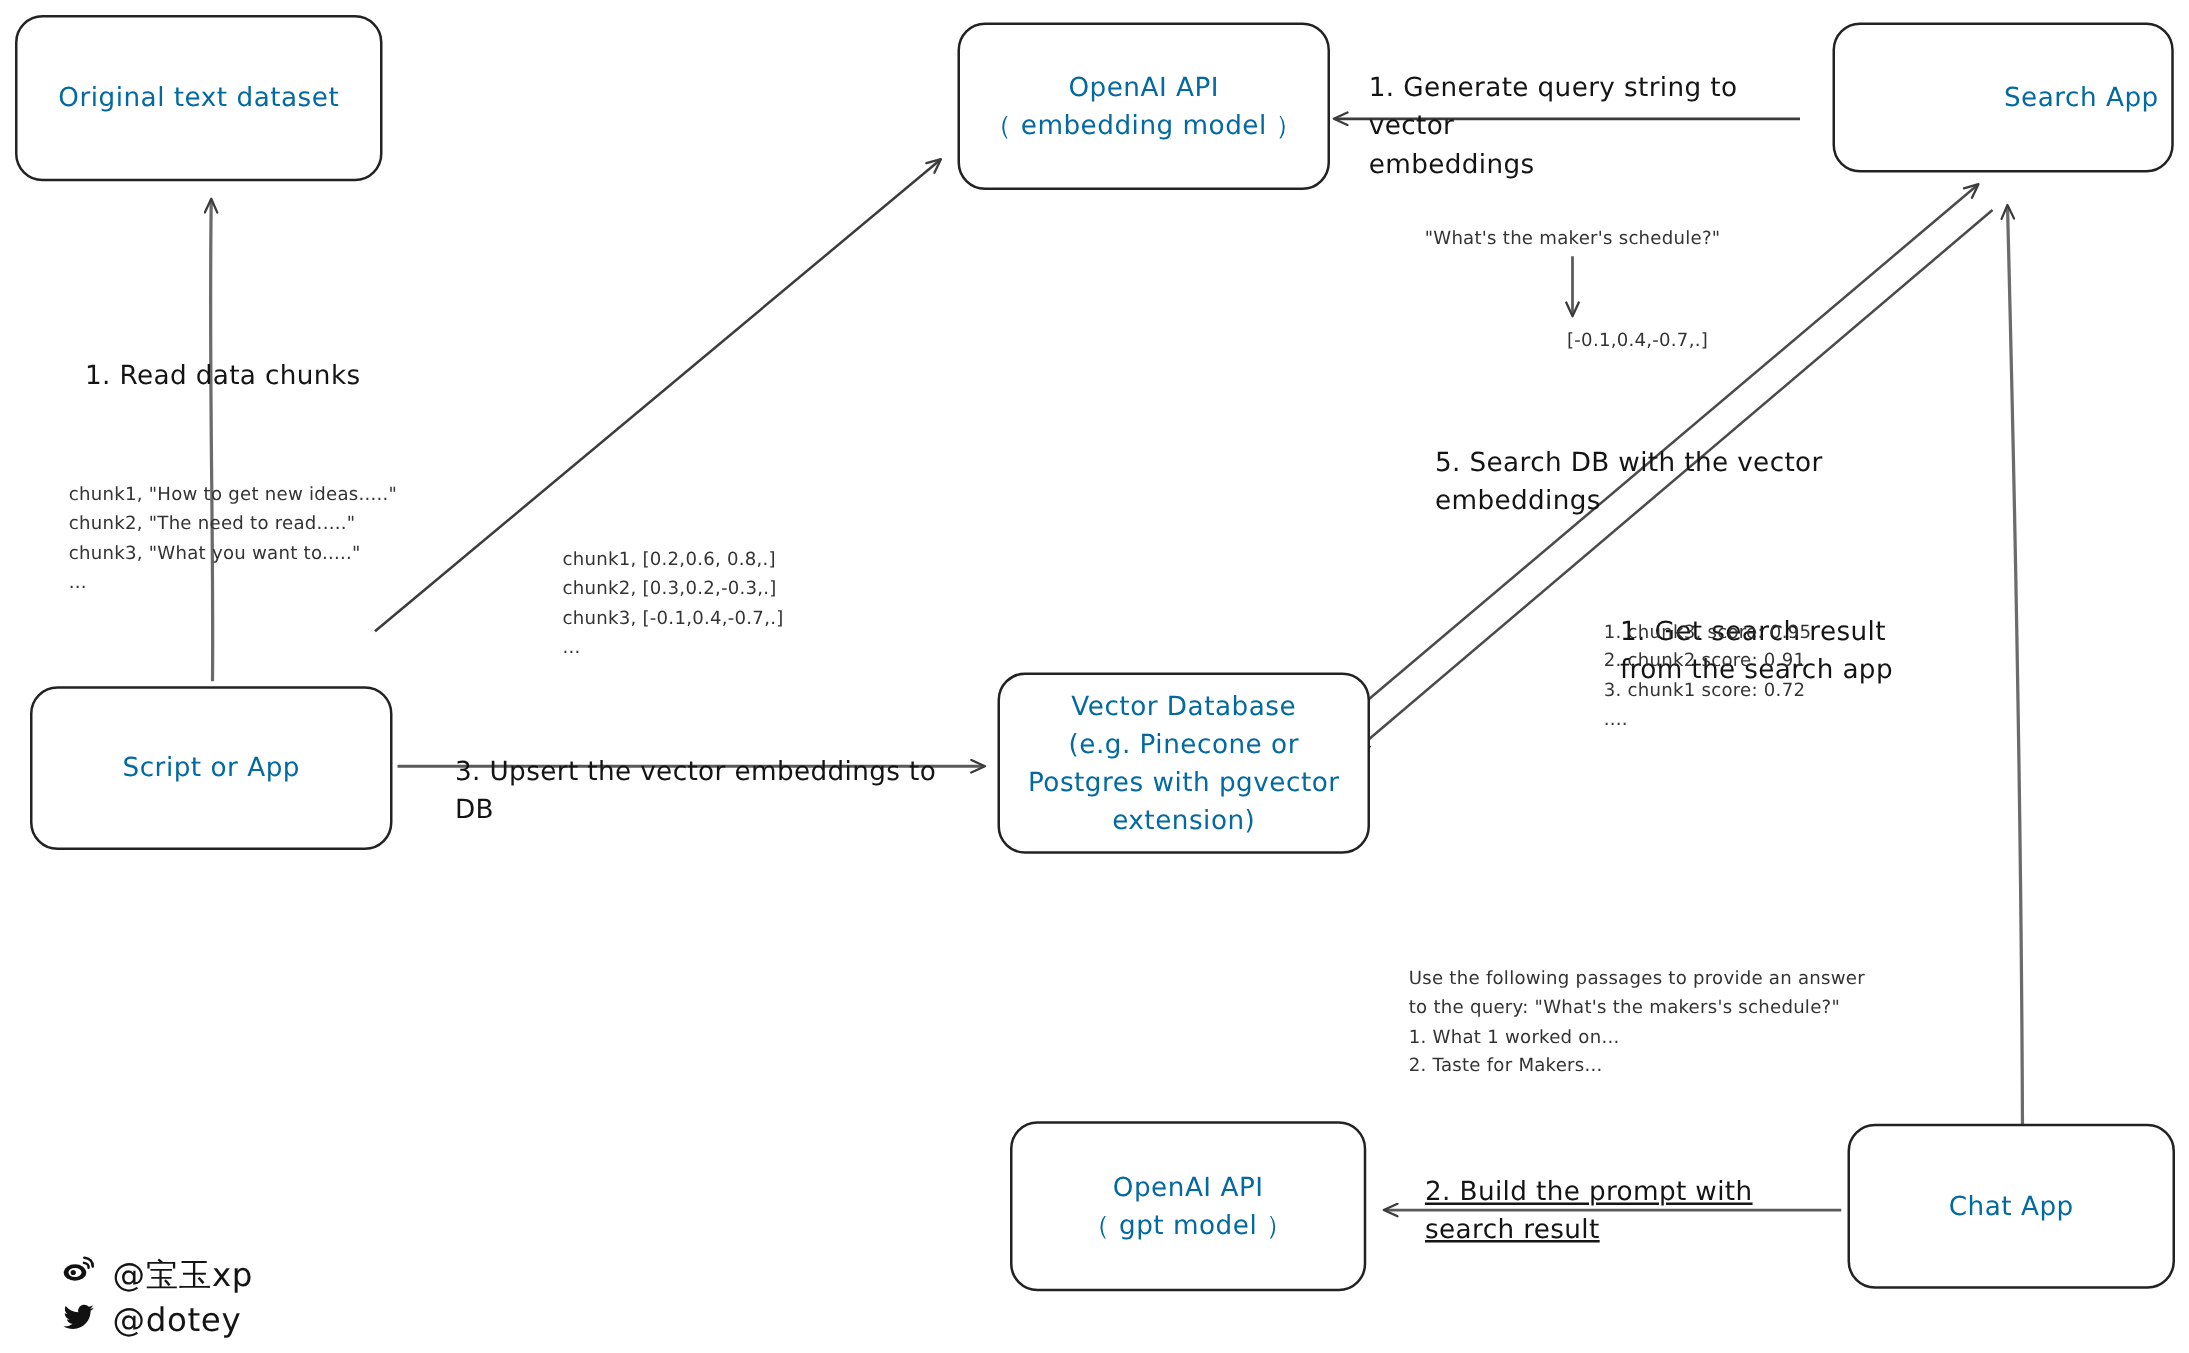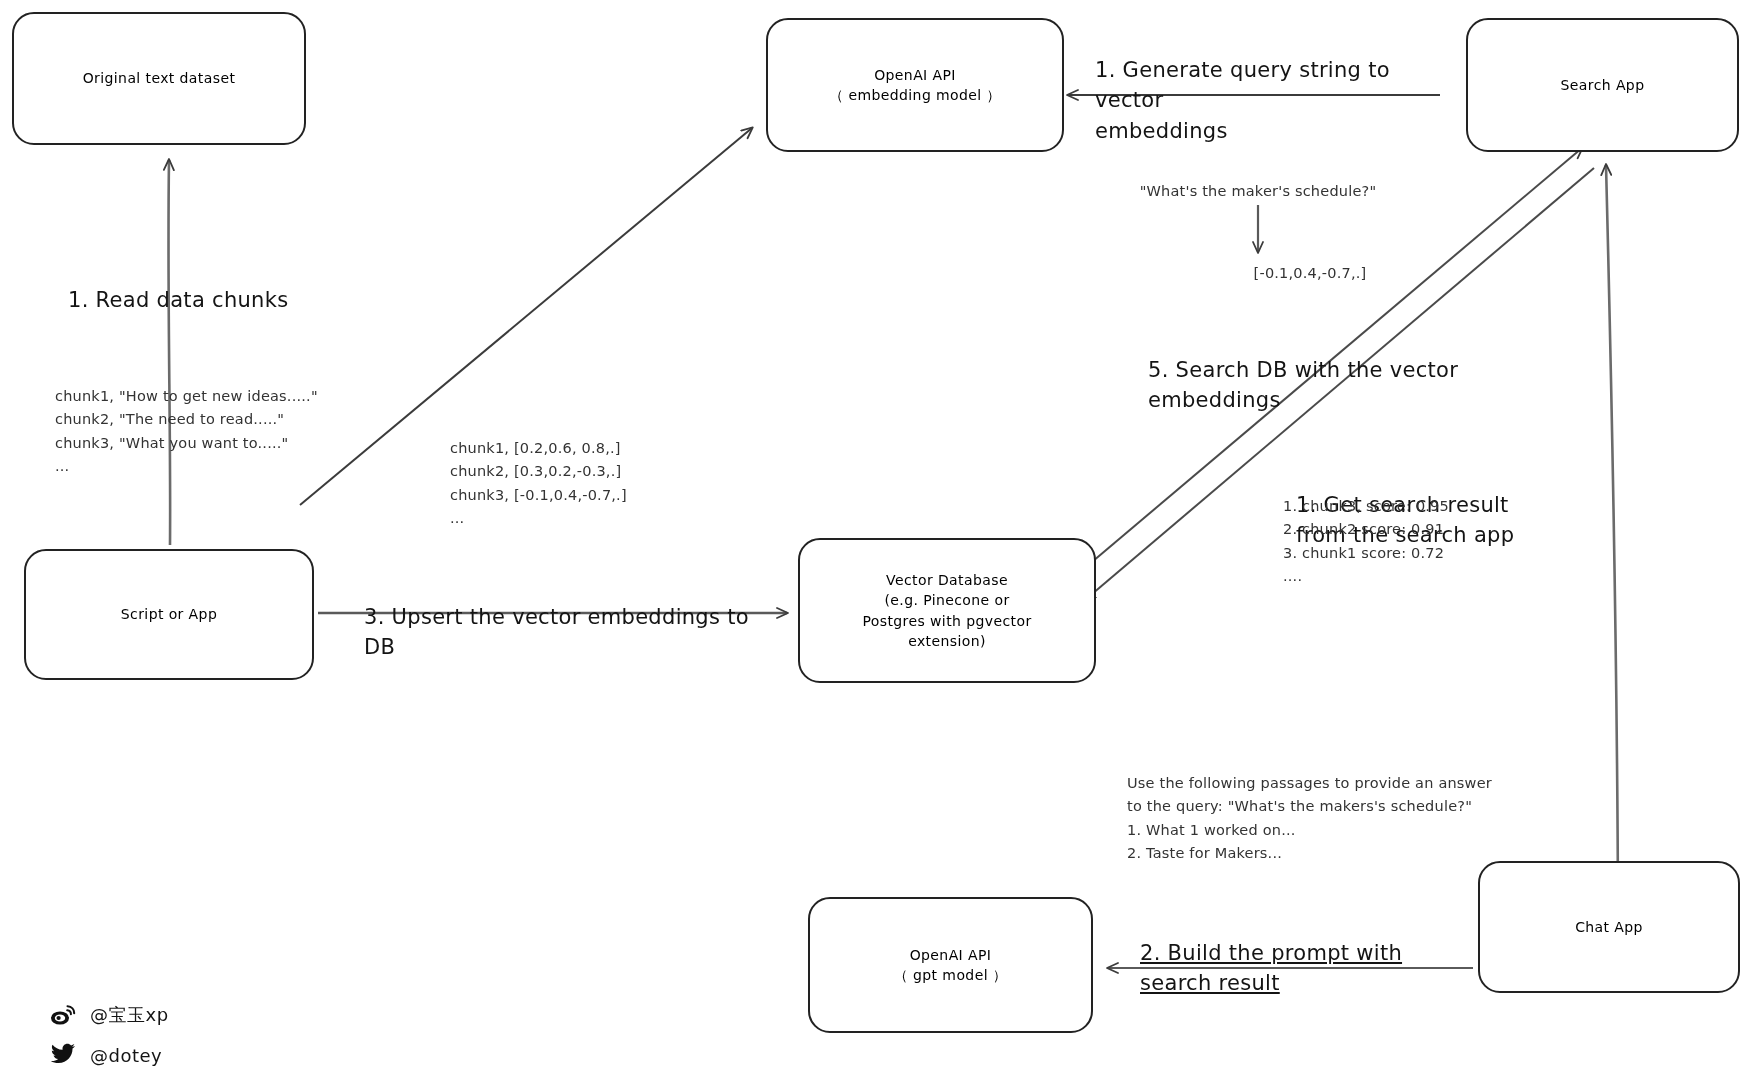--- a/index.html
+++ b/index.html
@@ -14,24 +14,24 @@
   .node{
     position:absolute;
     border:2.2px solid #222;
     border-radius:22px;
     background:#fff;
     display:flex;align-items:center;justify-content:center;
     text-align:center;
     box-sizing:border-box;
   }
   .node .ntext{
-    font-size:14px;
+    font-size:21px;
     line-height:1.45;
     letter-spacing:.4px;
-    color:#000000;
+    color:#0369a1;
     white-space:pre-line;
     padding:4px 10px;
   }
 
   .label{
     position:absolute;
     font-size:21px;
     line-height:1.45;
     letter-spacing:.3px;
     color:#141414;
@@ -44,22 +44,22 @@
     font-size:14.5px;
     line-height:1.62;
     letter-spacing:.2px;
     color:#333;
     white-space:pre-line;
   }
   .mini.center{text-align:center;}
 
   .social{
     position:absolute;
-    display:flex;align-items:flex-end;gap:14px;
-    font-size:18px;letter-spacing:.5px;color:#141414;
+    display:flex;align-items:flex-start;gap:14px;
+    font-size:26px;letter-spacing:.5px;color:#141414;
   }
   .social .ico{width:26px;height:24px;display:flex;align-items:center;justify-content:center;}
 </style>
 </head>
 <body>
 
 <div id="canvas">
 
   <svg class="layer" viewBox="0 0 1751 1082" xmlns="http://www.w3.org/2000/svg">
     <defs>
@@ -99,25 +99,25 @@
 （ embedding model ）</div>
   </div>
 
   <div class="node" style="left:798px;top:538px;width:298px;height:145px;">
     <div class="ntext">Vector Database
 (e.g. Pinecone or
 Postgres with pgvector
 extension)</div>
   </div>
 
-  <div class="node" style="left:1466px;top:18px;width:273px;height:134px;">
+  <div class="node" style="left:1466px;top:18px;width:273px;height:120px;justify-content:flex-end;">
     <div class="ntext">Search App</div>
   </div>
 
-  <div class="node" style="left:1478px;top:861px;width:262px;height:132px;text-align:right;">
+  <div class="node" style="left:1478px;top:899px;width:262px;height:132px;text-align:right;">
     <div class="ntext">Chat App</div>
   </div>
 
   <div class="node" style="left:808px;top:897px;width:285px;height:136px;">
     <div class="ntext">OpenAI API
 （ gpt model ）</div>
   </div>
 
   <div class="label" style="left:68px;top:285px;width:250px;">1. Read data chunks</div>
 

